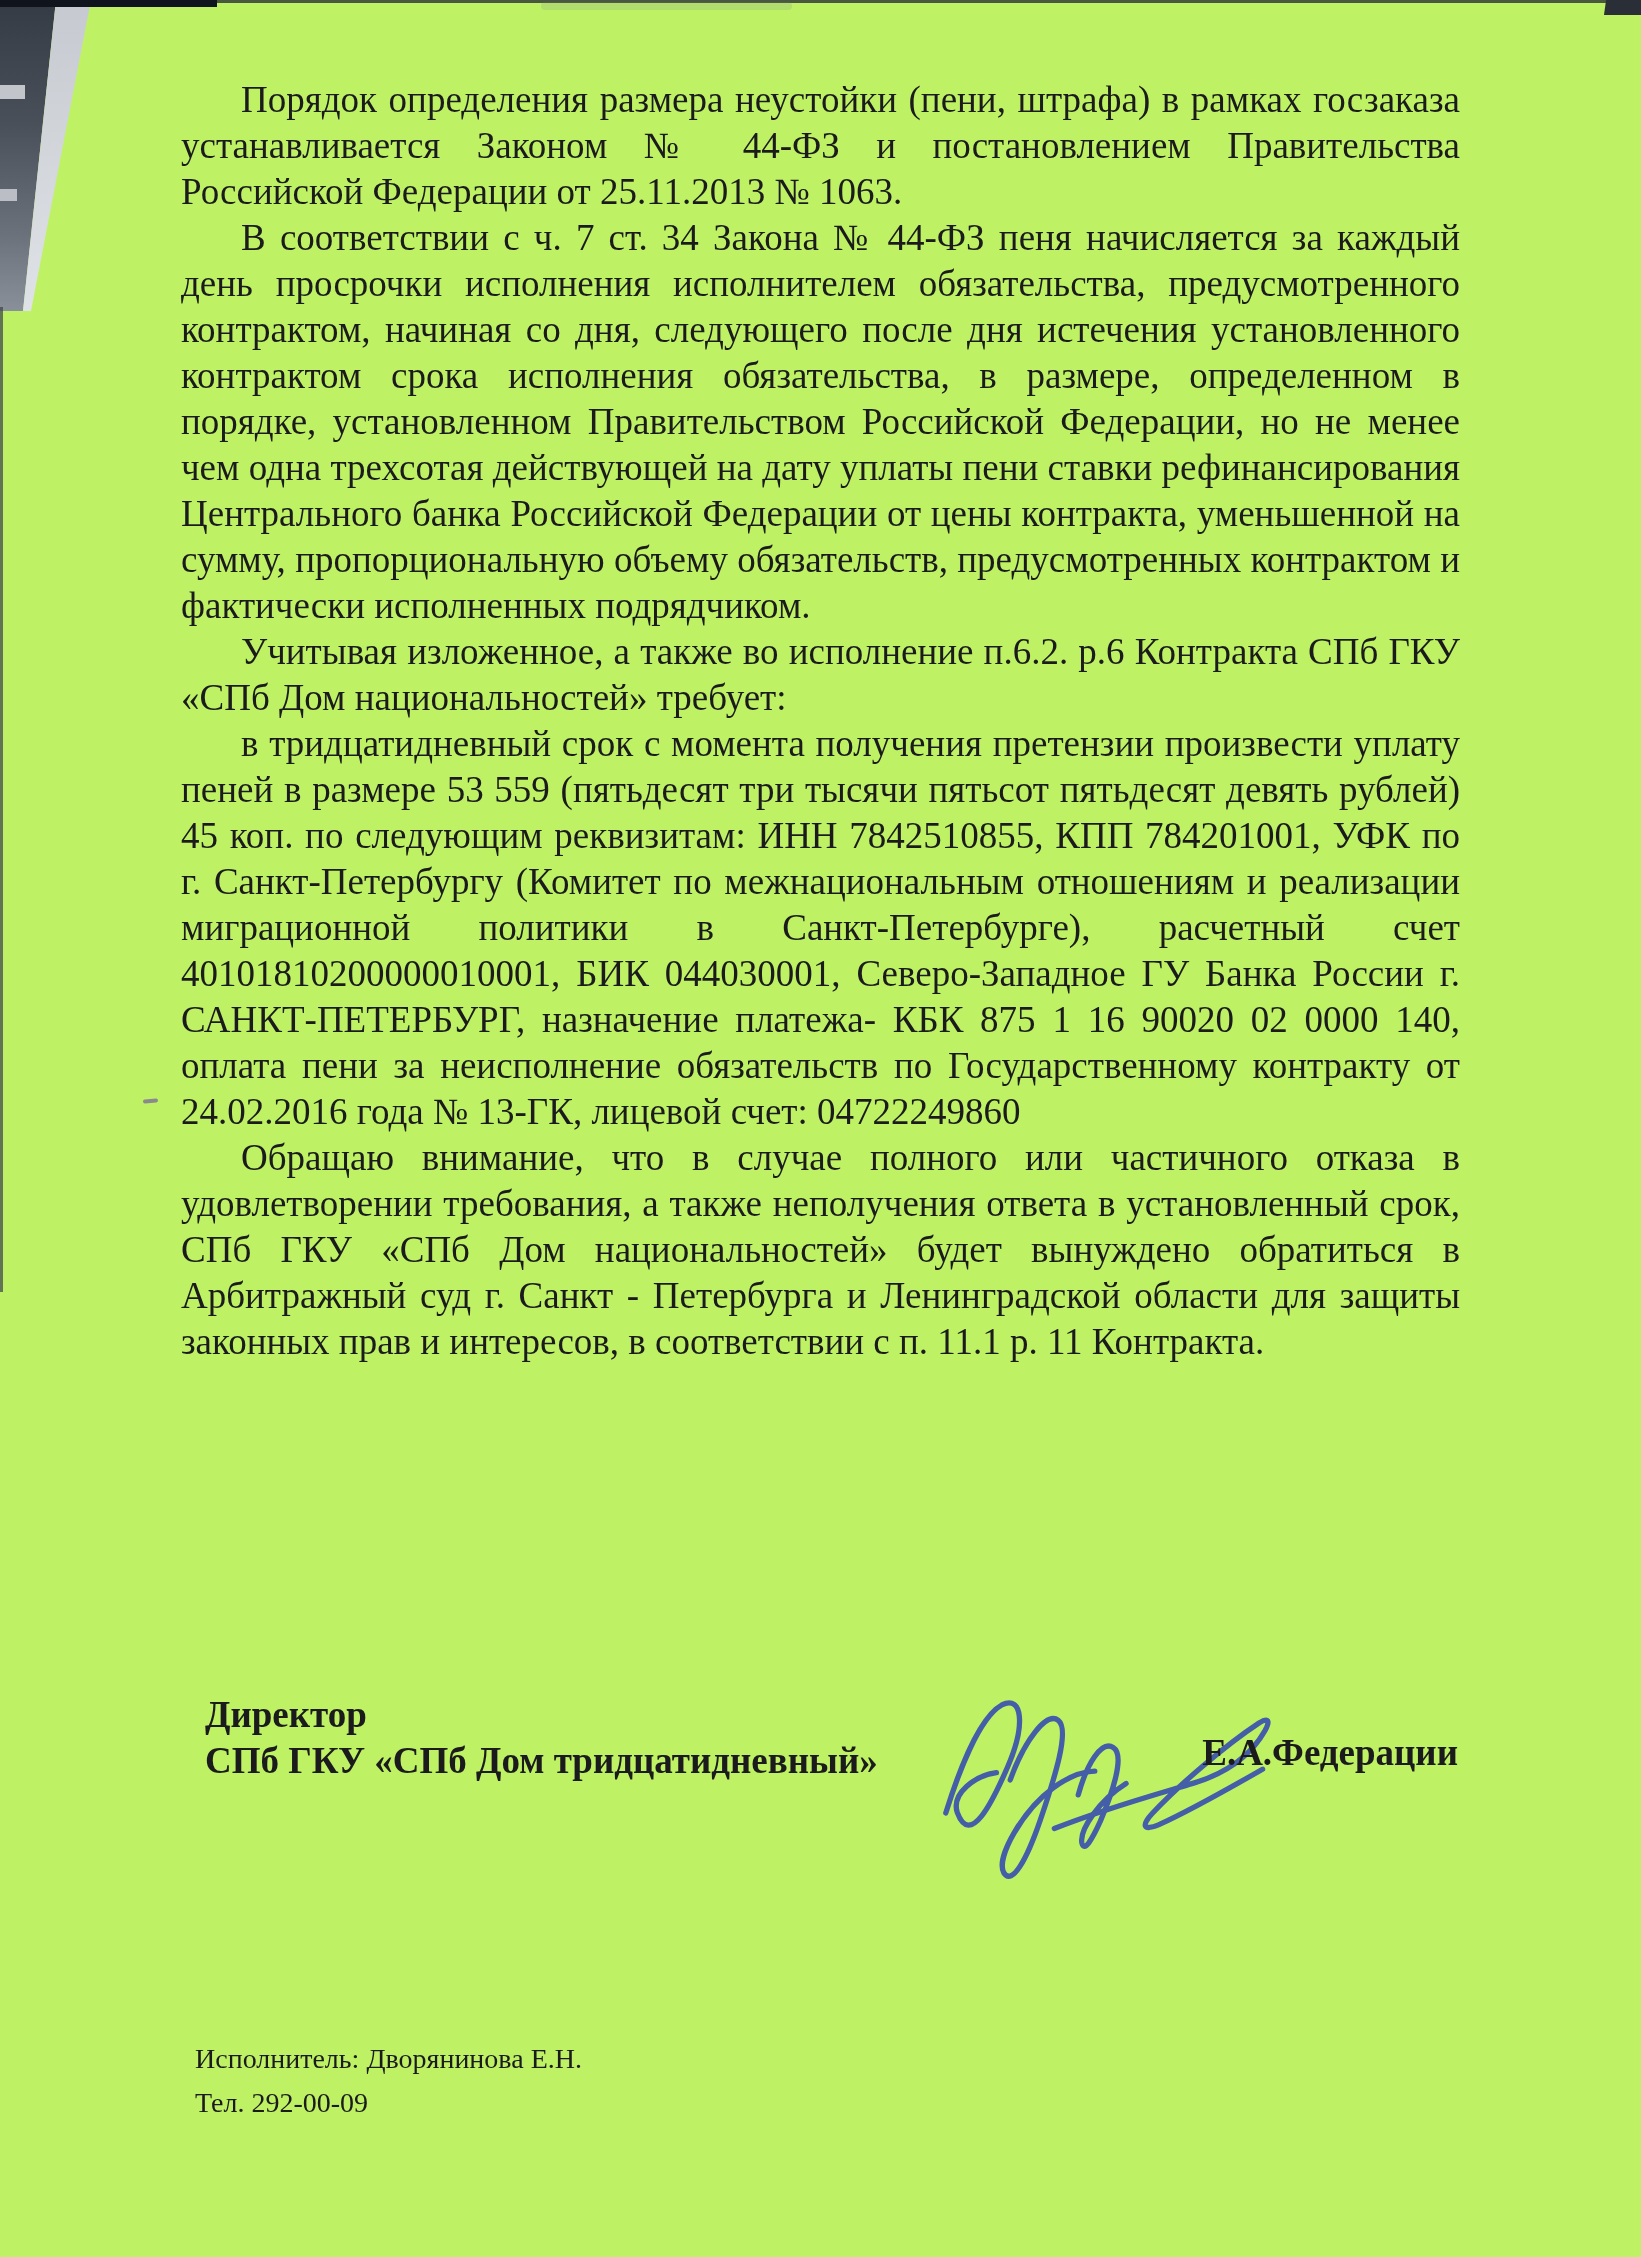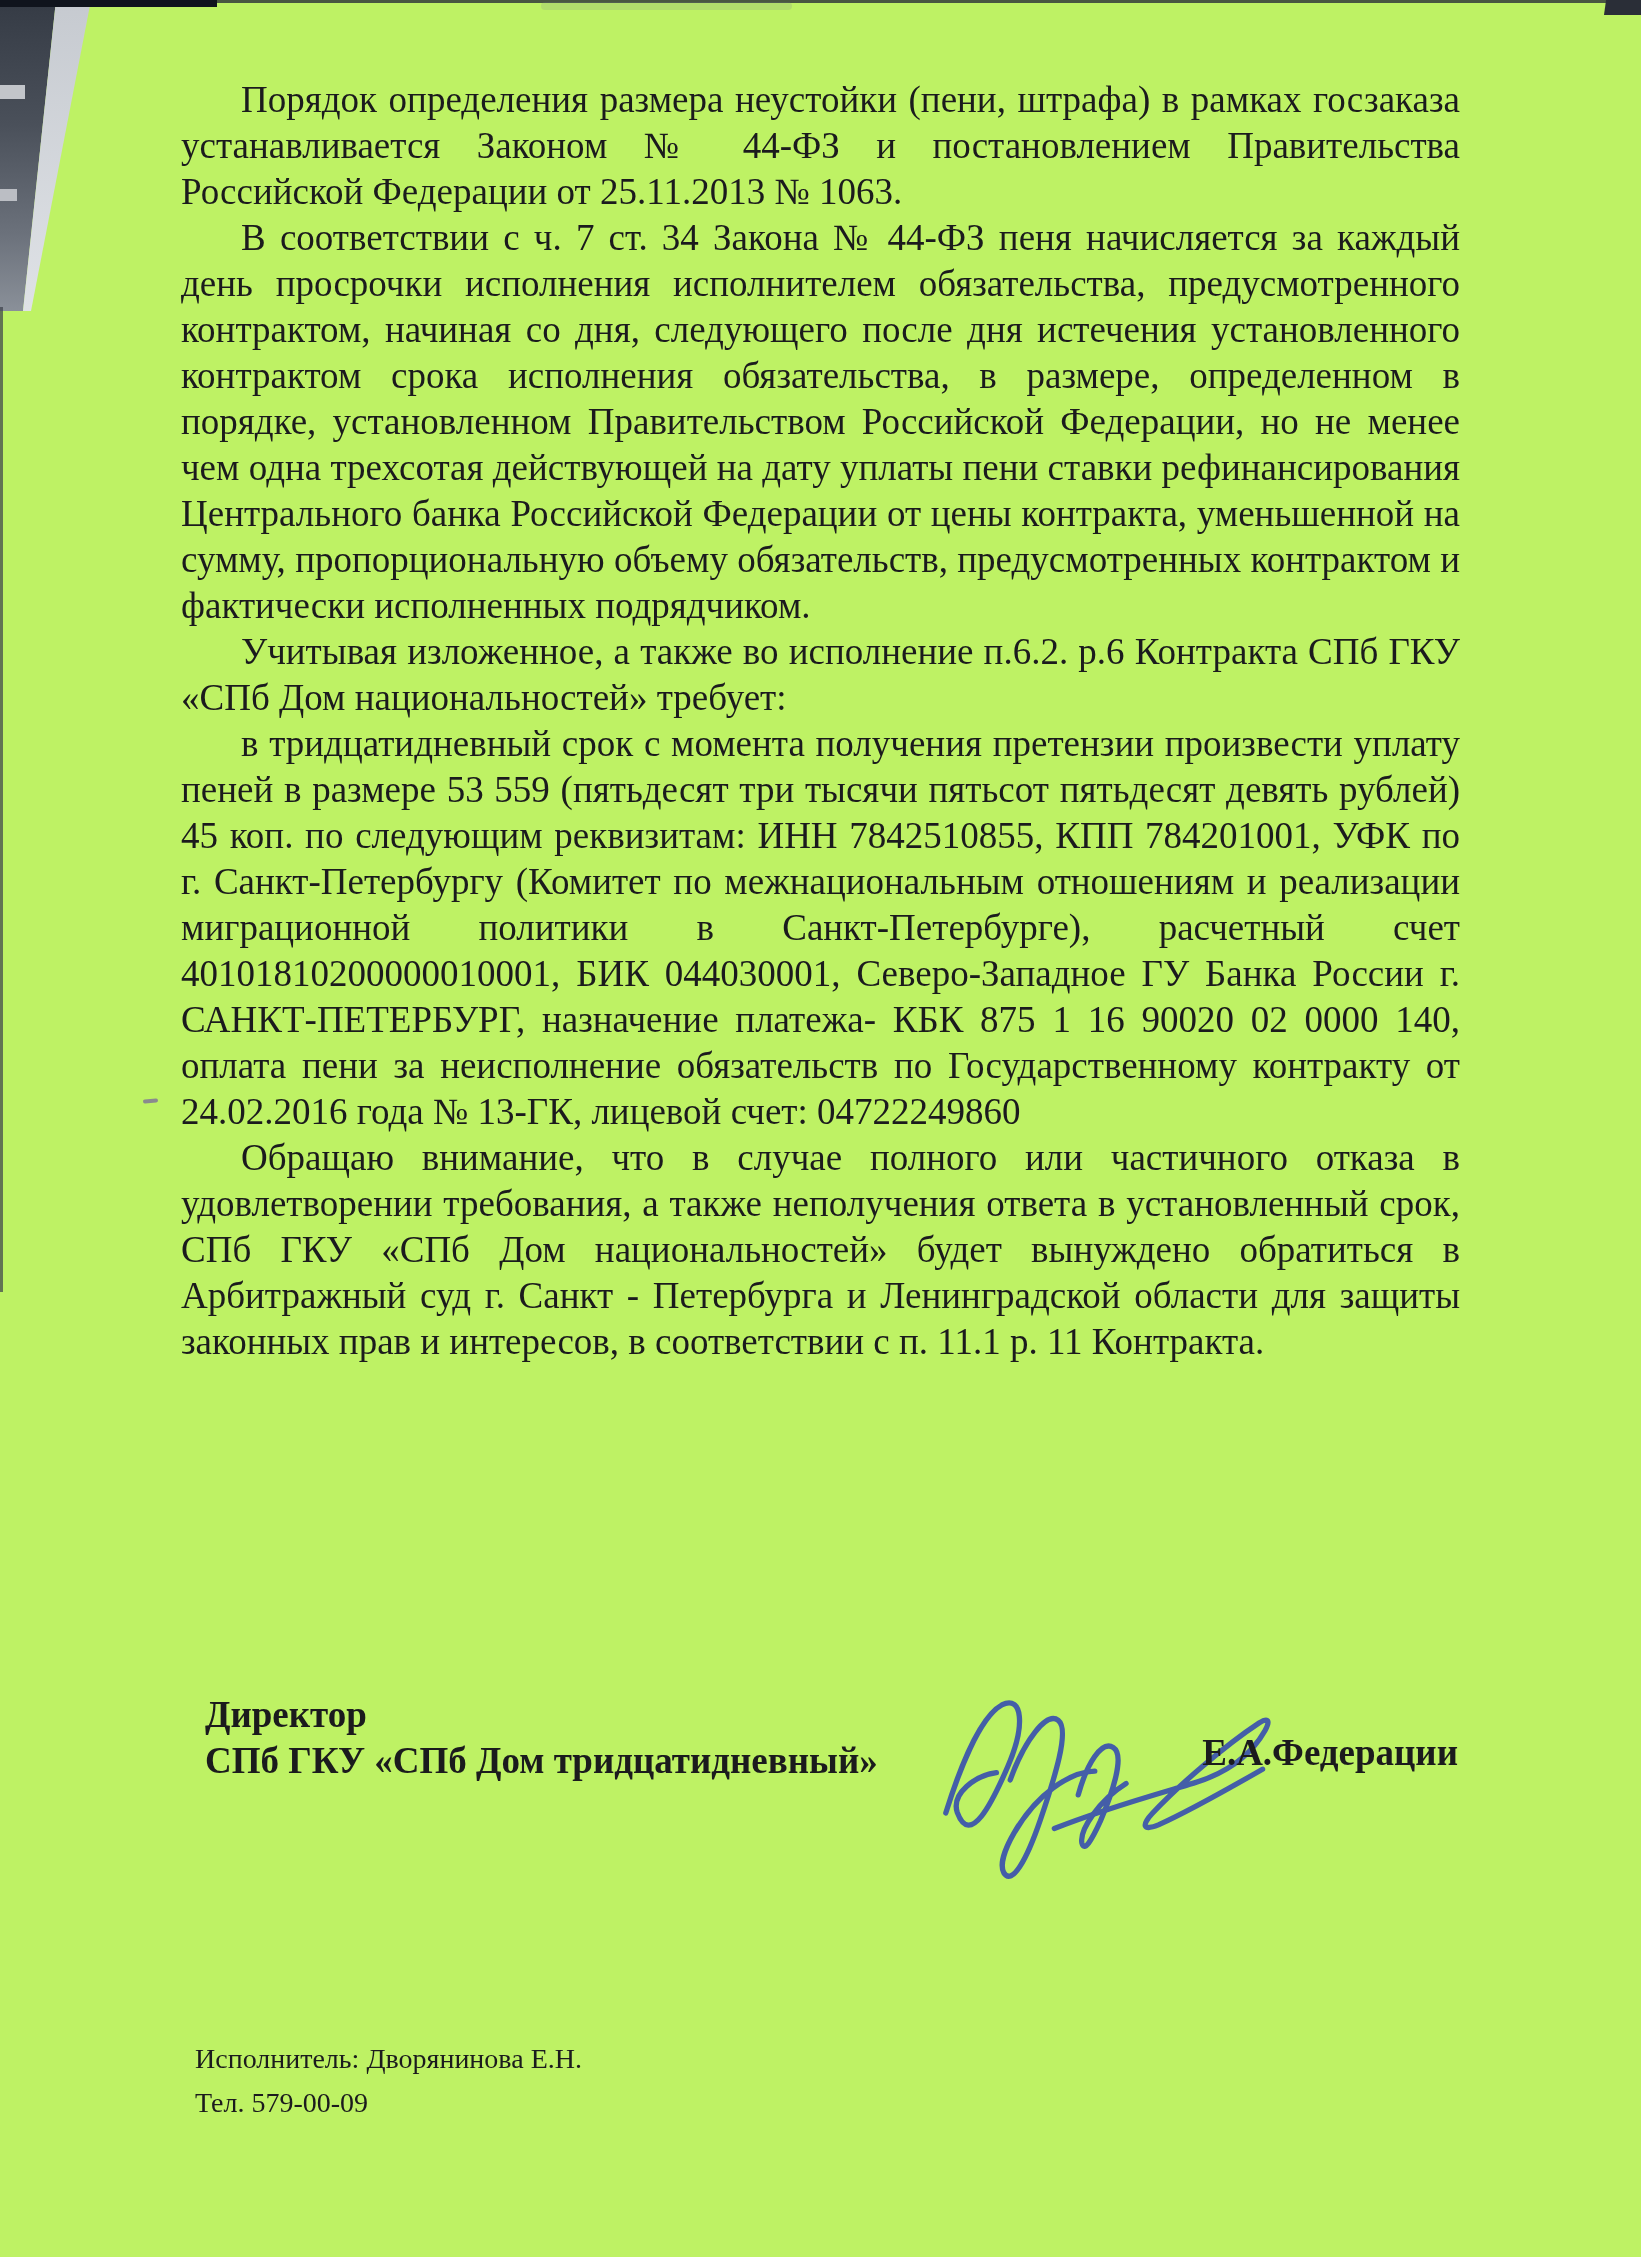--- a/index.html
+++ b/index.html
@@ -107,17 +107,17 @@
       <path d="M176 136 C186 104 202 80 214 88 C226 96 212 134 198 164 C188 184 180 196 178 186 C176 172 198 142 226 126"></path>
 
       <path d="M150 170 C200 152 250 140 296 128 C330 119 356 102 372 76 C378 66 376 62 366 68 C330 90 280 130 252 158 C240 170 242 176 258 170 C292 156 334 134 368 116"></path>
     </g>
   </svg>
 
   <div class="signer-name">Е.А.Федерации</div>
 
   <div class="footer">
     <div>Исполнитель: Дворянинова Е.Н.</div>
-    <div>Тел. 579-00-09</div>
+    <div>Тел. 292-00-09</div>
   </div>
 
 </div>
 
 
 </body></html>

